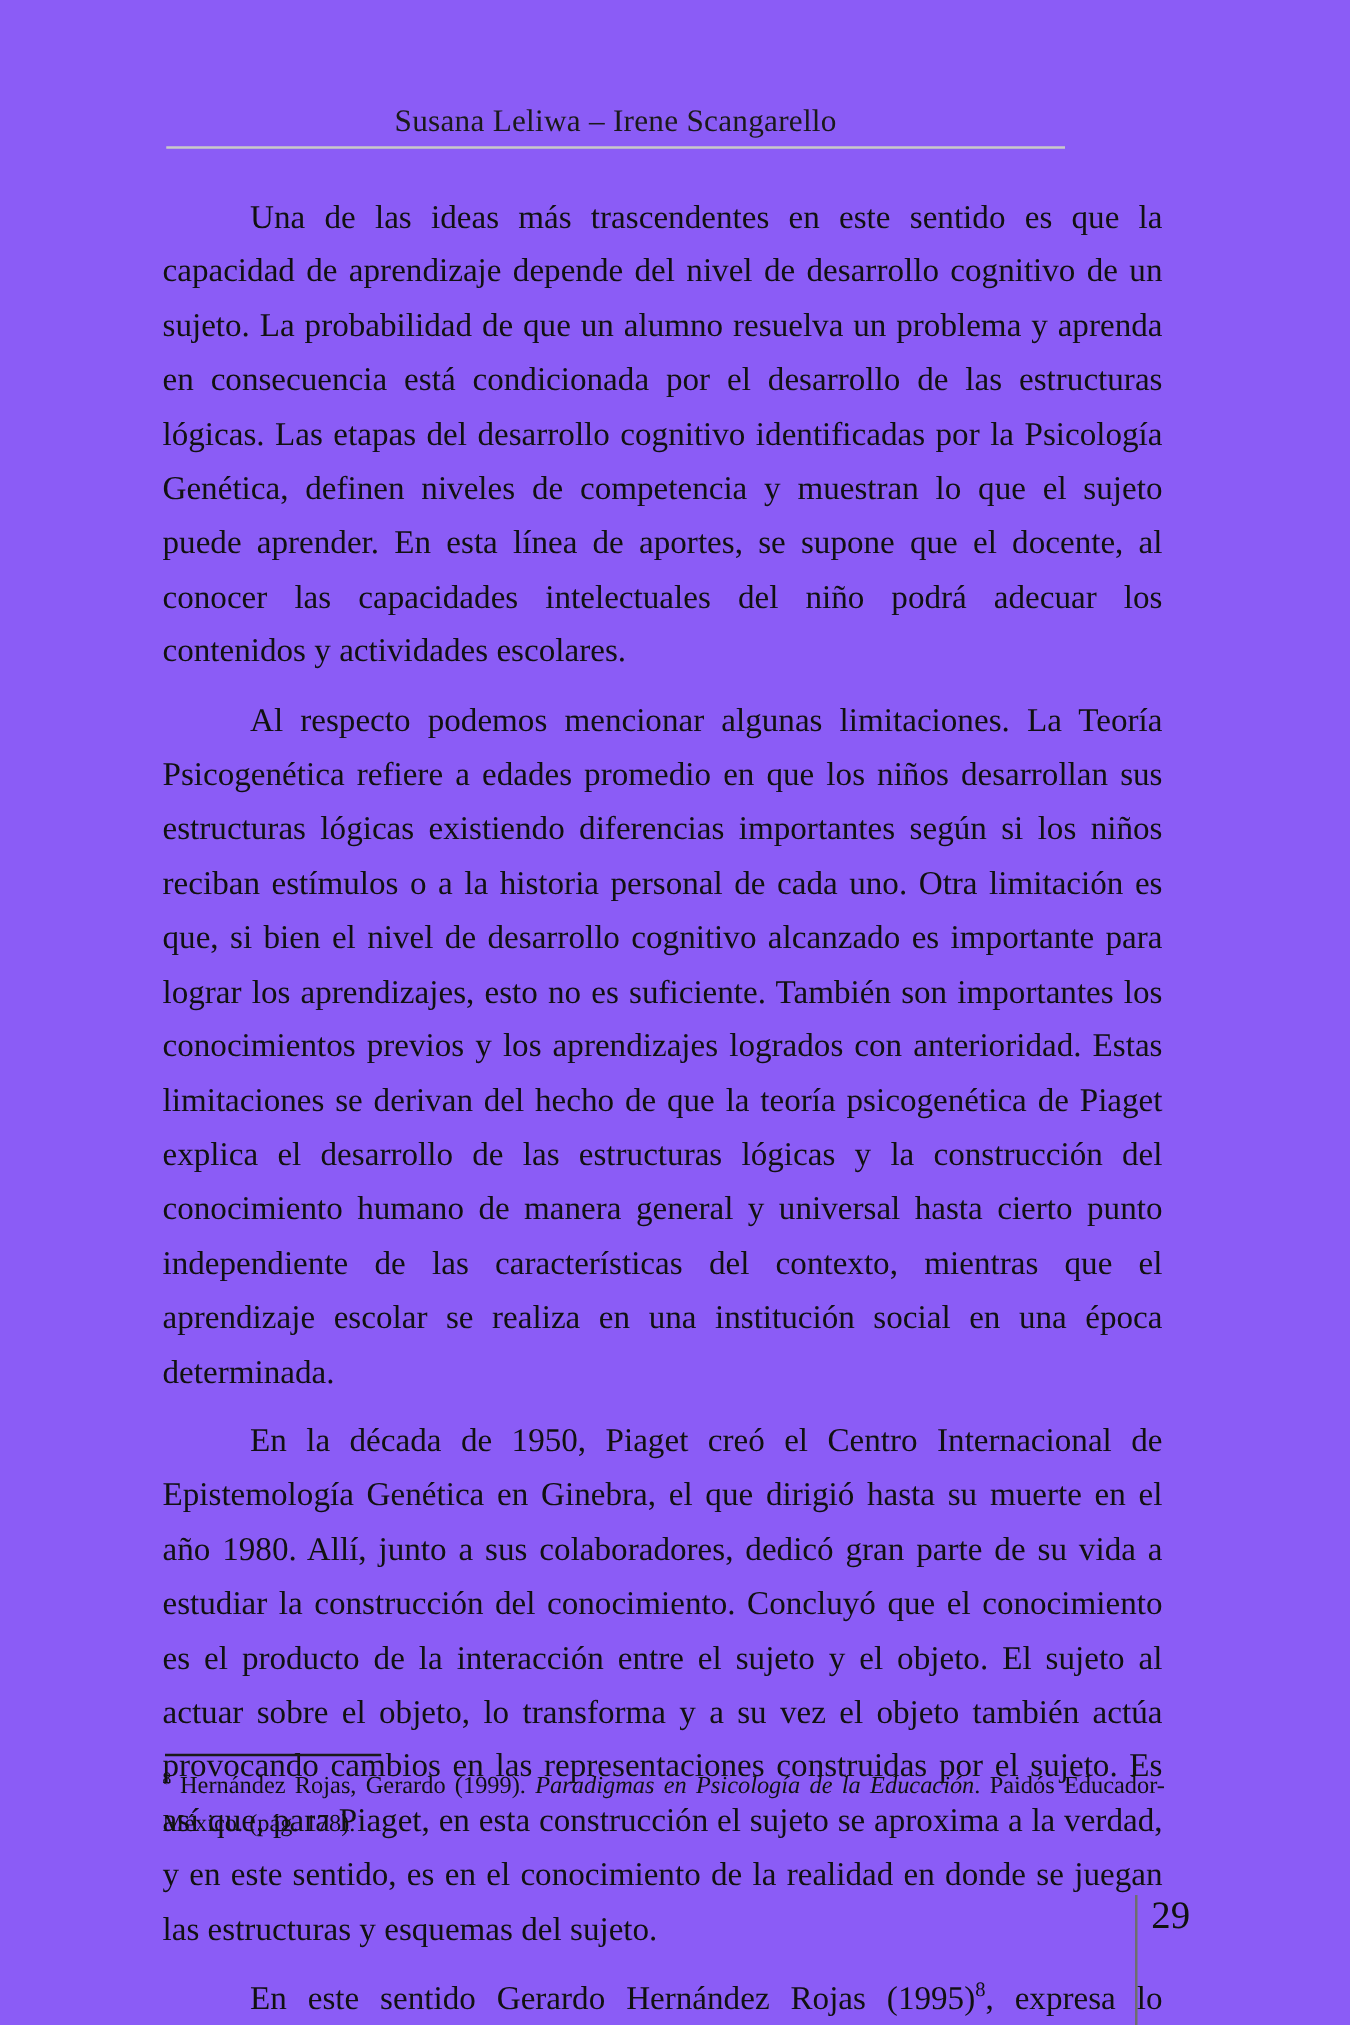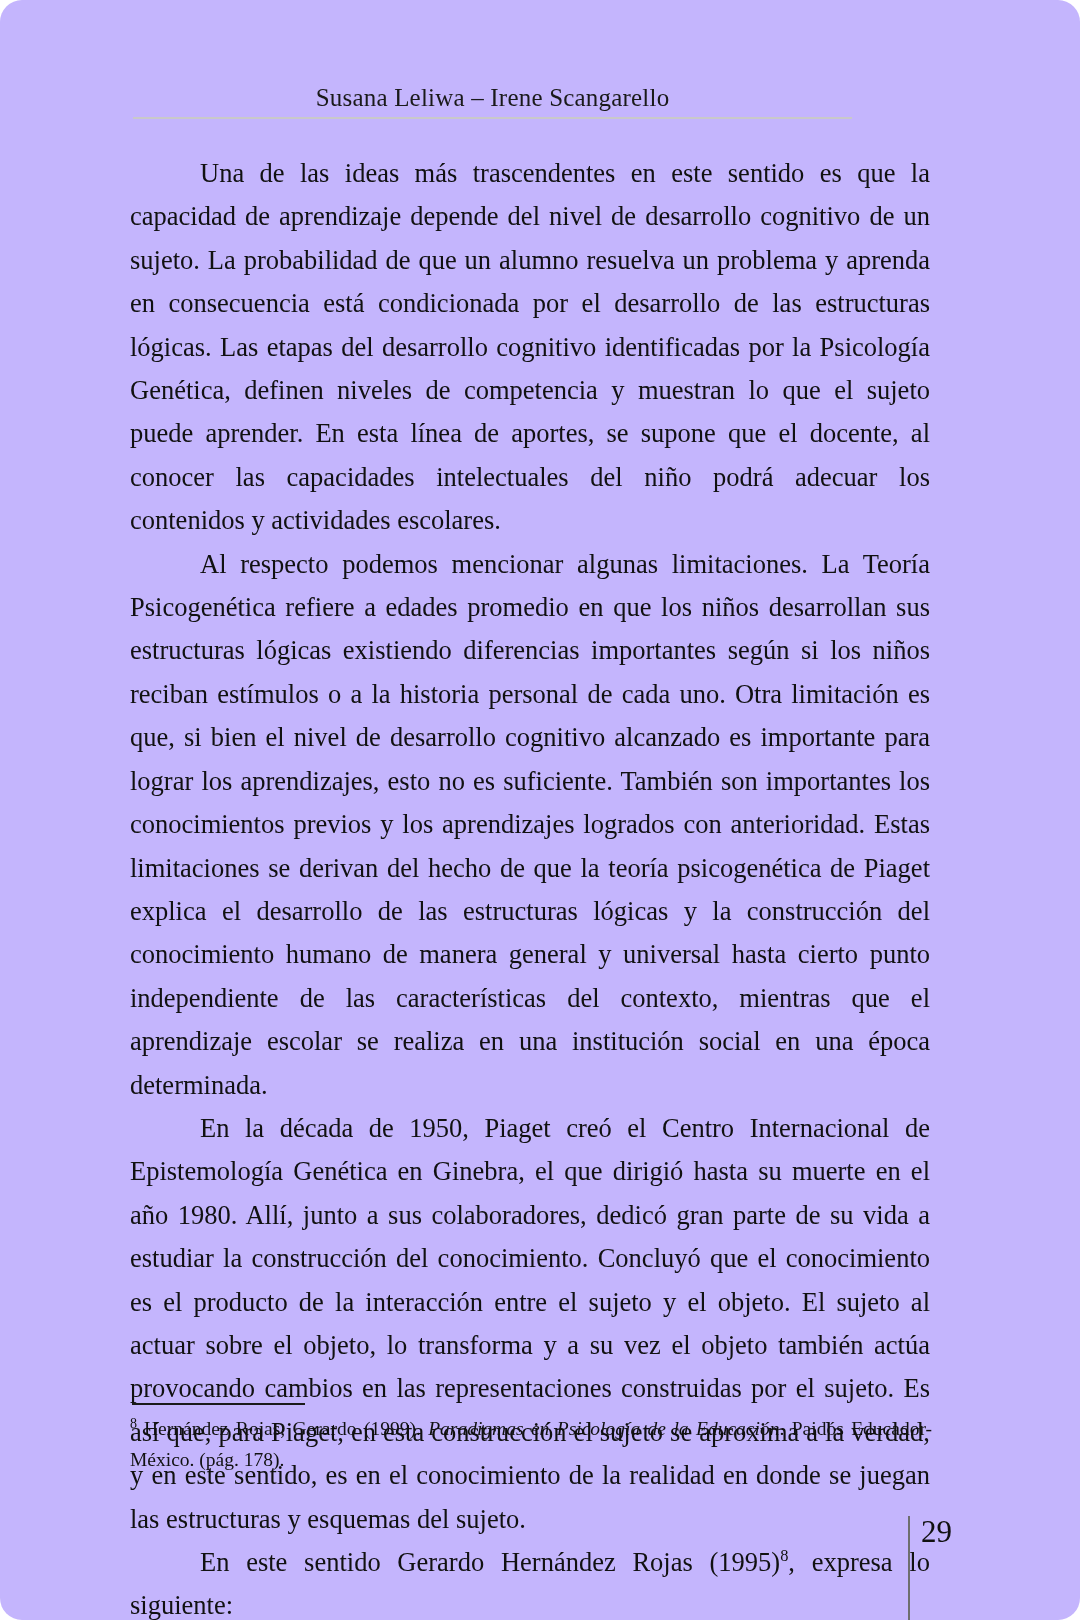--- a/index.html
+++ b/index.html
@@ -12,22 +12,21 @@
     height: 1620px;
     position: relative;
     font-family: "Liberation Serif", "DejaVu Serif", serif;
     color: #111111;
     overflow: hidden;
   }
 
   .page {
     position: absolute;
     inset: 0;
-    background: #c4b5fd;
-    border-radius: 22px;
+    background: #8b5cf6;
   }
 
   
   .runninghead {
     position: absolute;
     left: 133px;
     top: 84px;
     width: 719px;
     text-align: center;
     font-size: 25px;
@@ -57,21 +56,21 @@
     text-justify: inter-word;
     font-size: 26.5px;
     line-height: 43.4px;
     text-indent: 70px;
     color: #111111;
     hyphens: none;
     font-family: Liberation Serif, serif;
   }
 
   p.para + p.para {
-    margin-top: 0px;
+    margin-top: 12px;
   }
 
   sup.fnmark {
     font-size: 0.62em;
     vertical-align: super;
     line-height: 0;
   }
 
   
   .footnote-rule {

